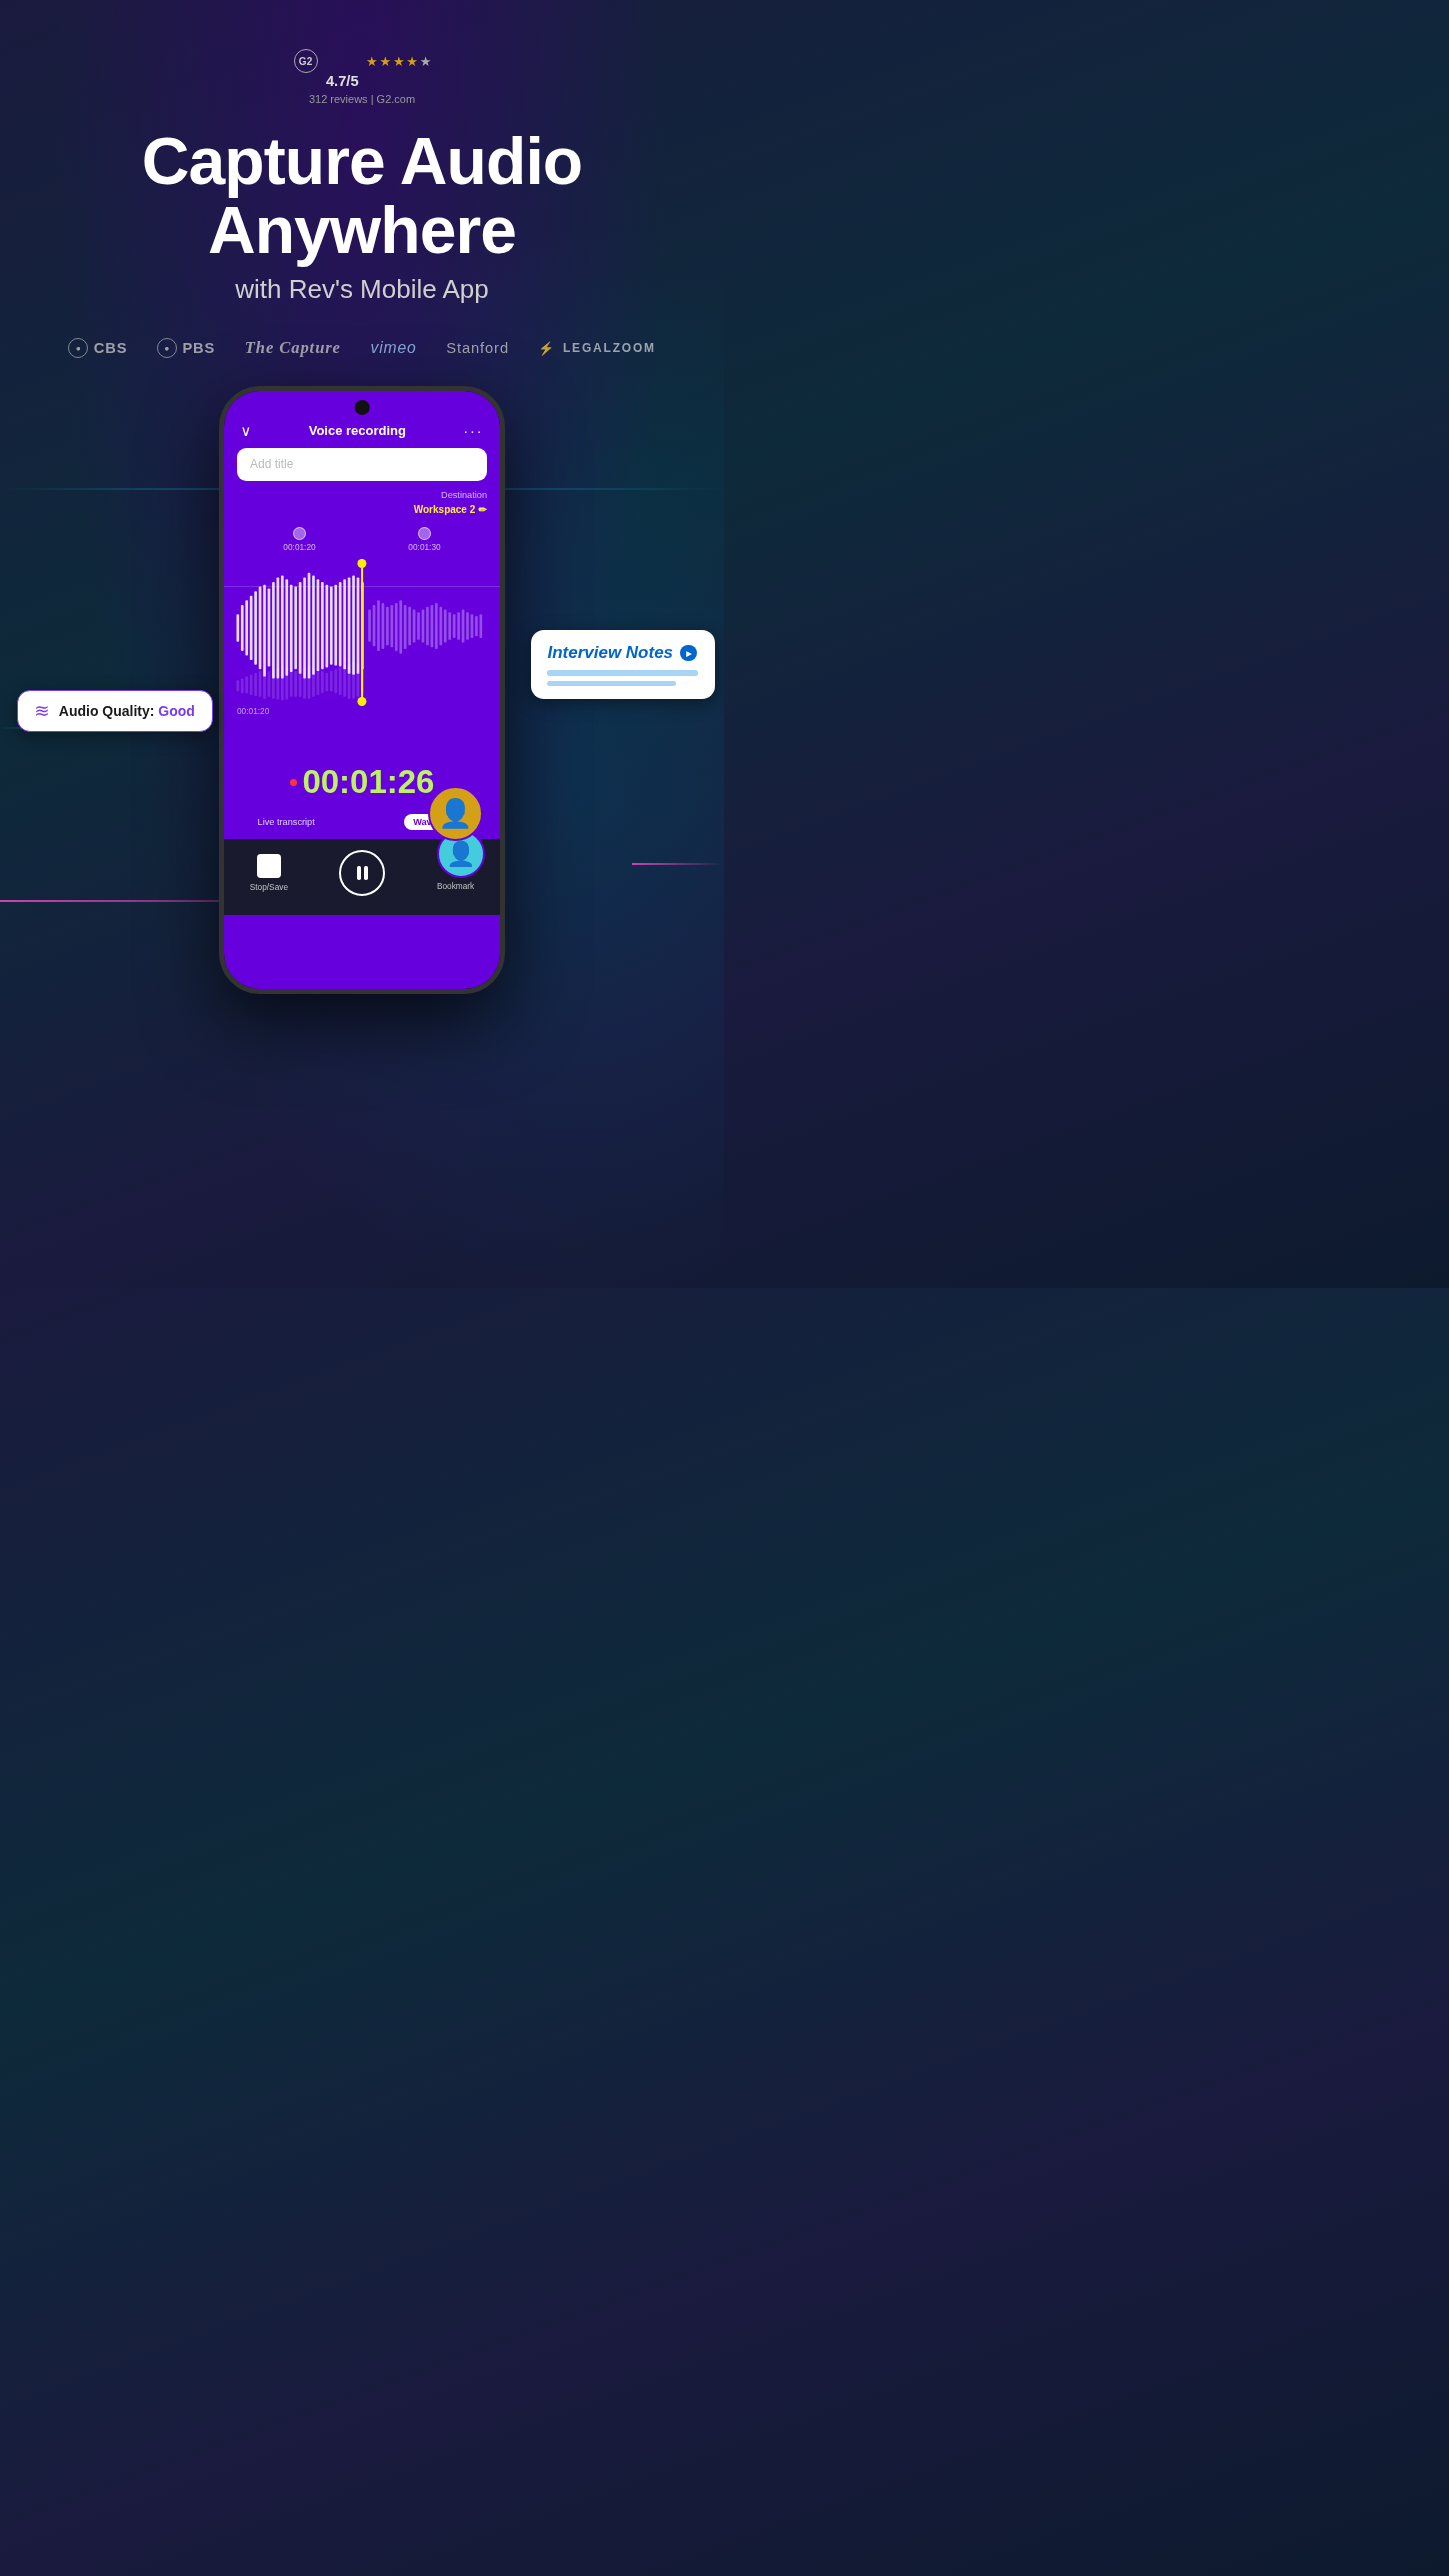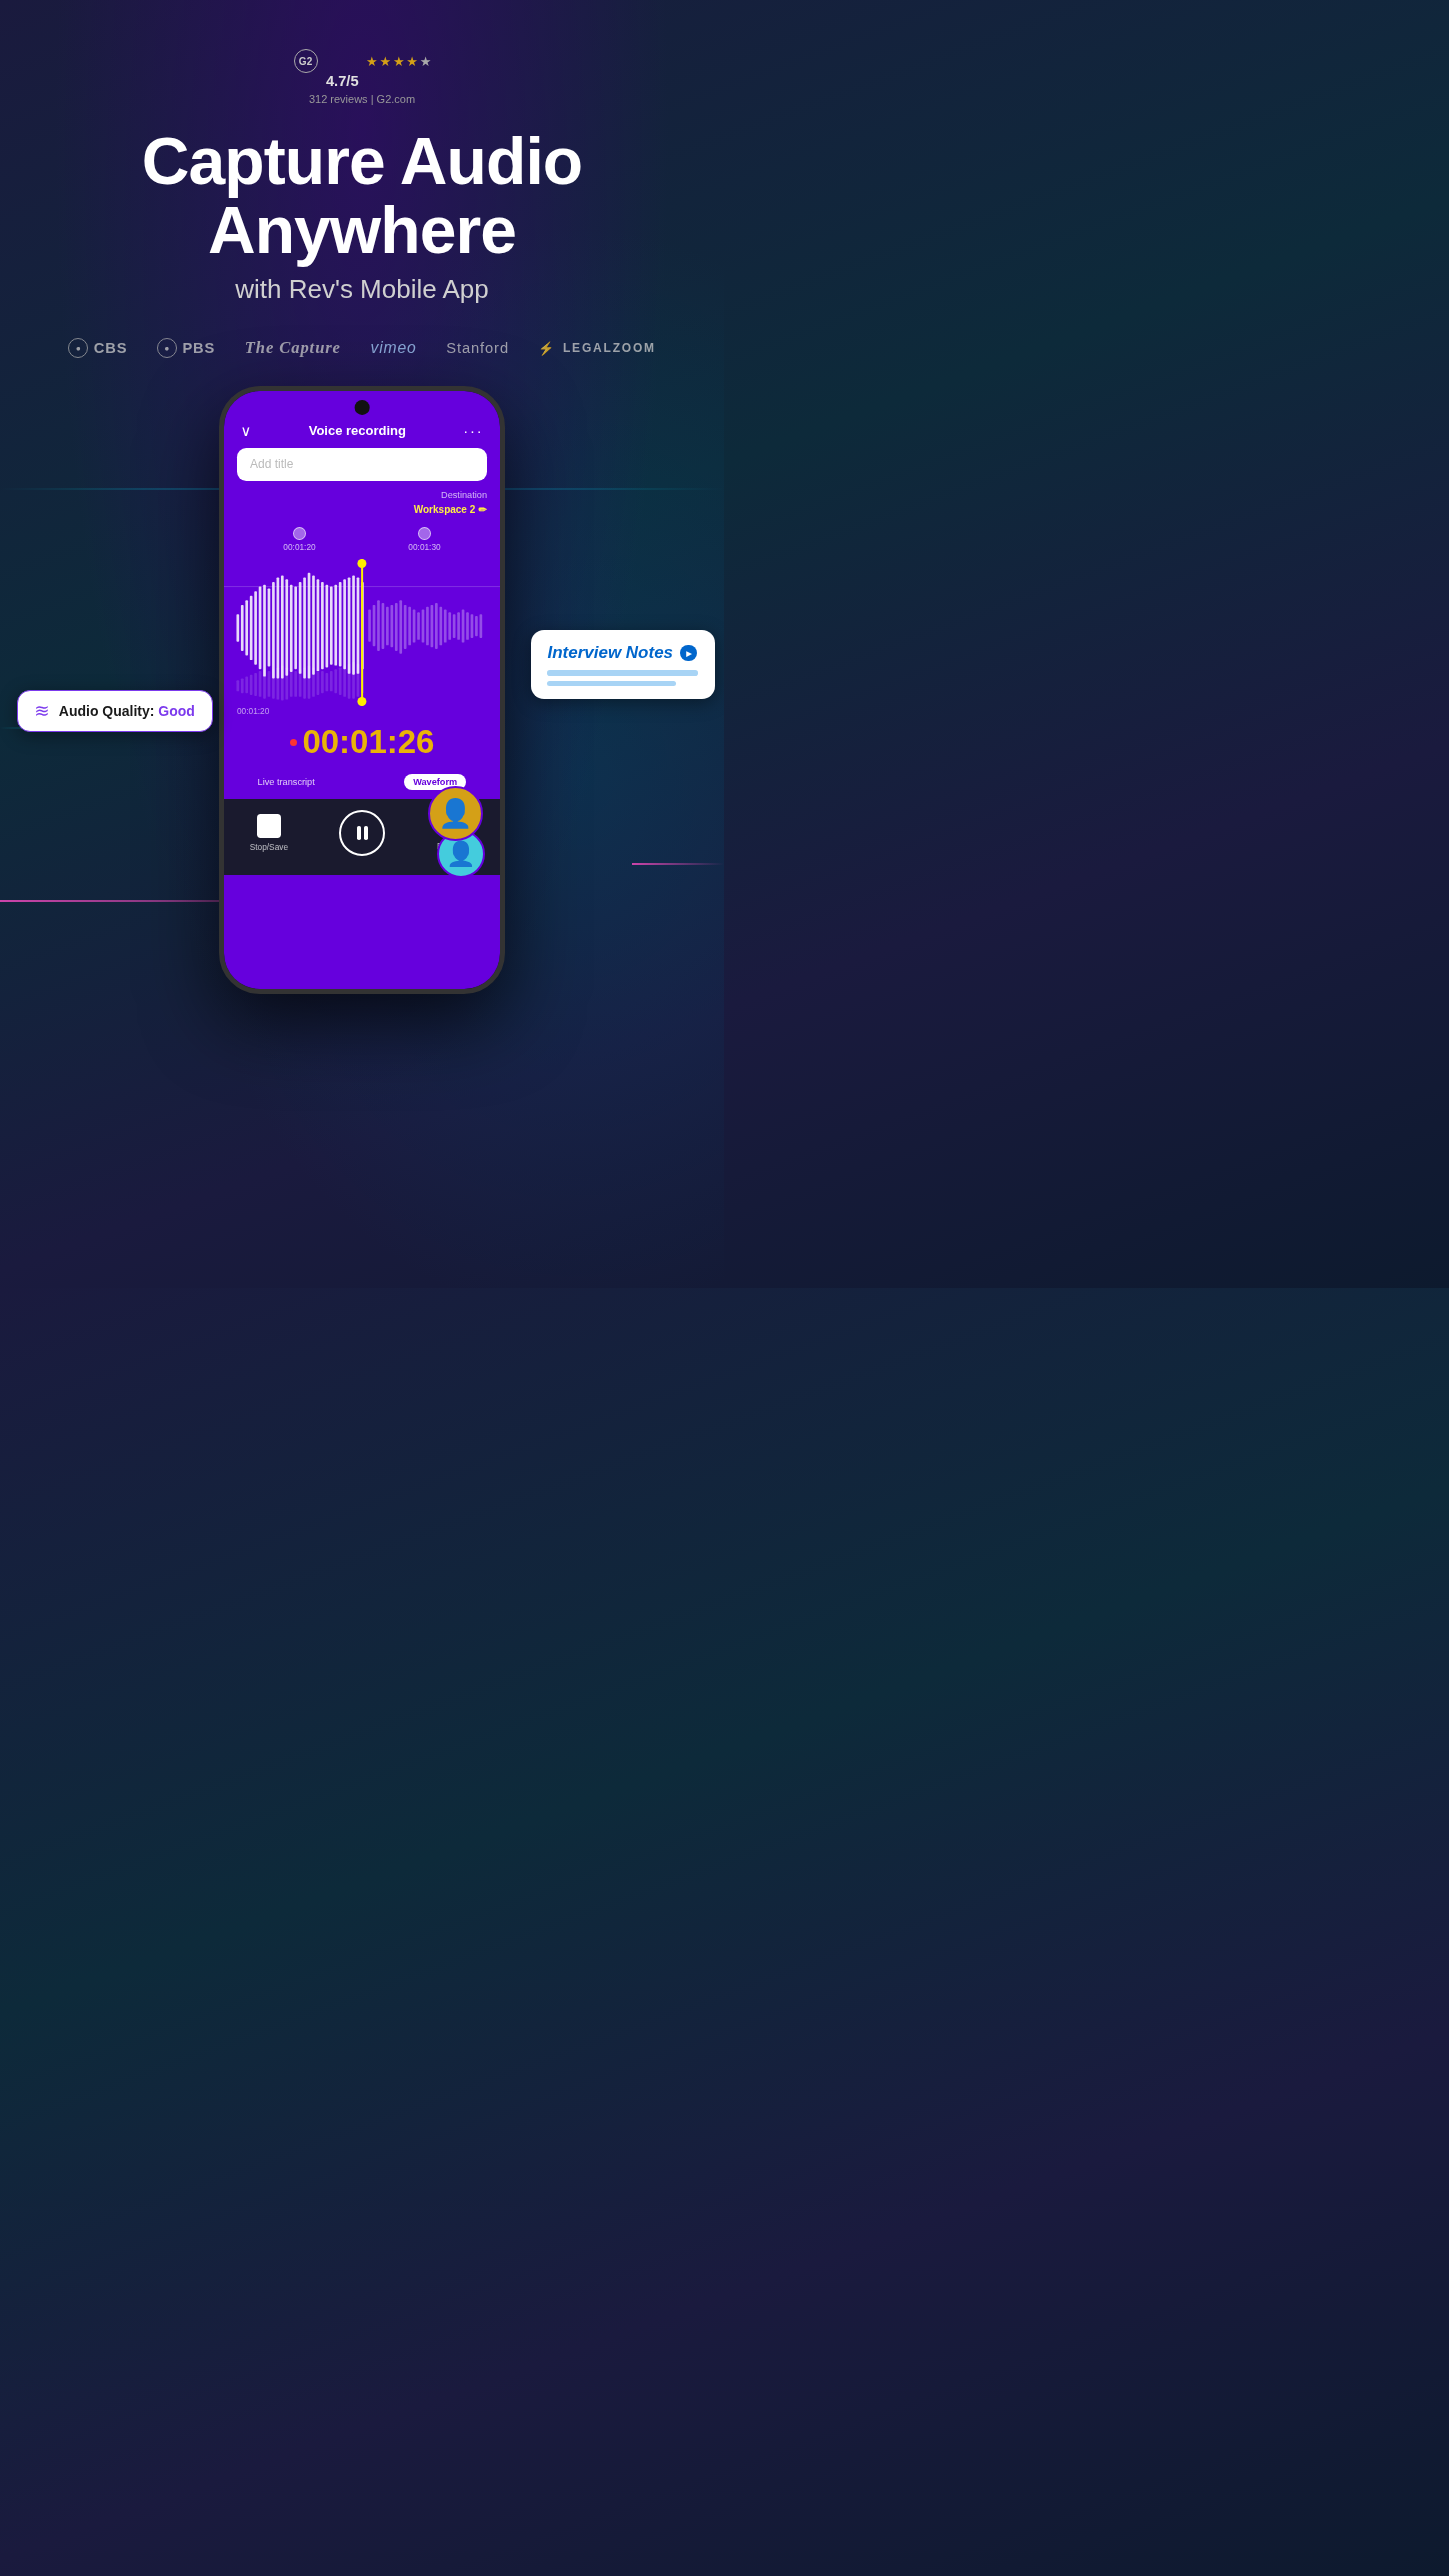--- a/index.html
+++ b/index.html
@@ -518,25 +518,26 @@
       align-items: center;
       justify-content: center;
     }
 
     
     .timer-display {
       text-align: left;
       padding: 7.4px 0;
       font-size: 33px;
       font-weight: 700;
-      color: #eab308;
+      color: #bef264;
       display: flex;
       align-items: center;
       justify-content: center;
       gap: 3.7px;
+      margin-top: 40px;
     }
 
     .timer-dot {
       width: 7.4px;
       height: 7.4px;
       background: #ff3333;
       border-radius: 50%;
       margin-right: 1.8px;
     }
 

